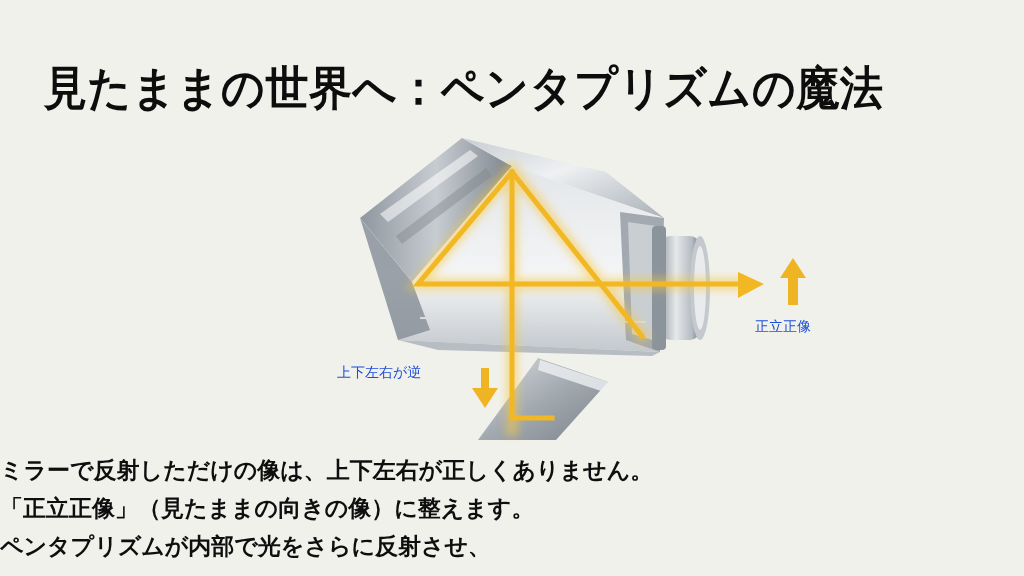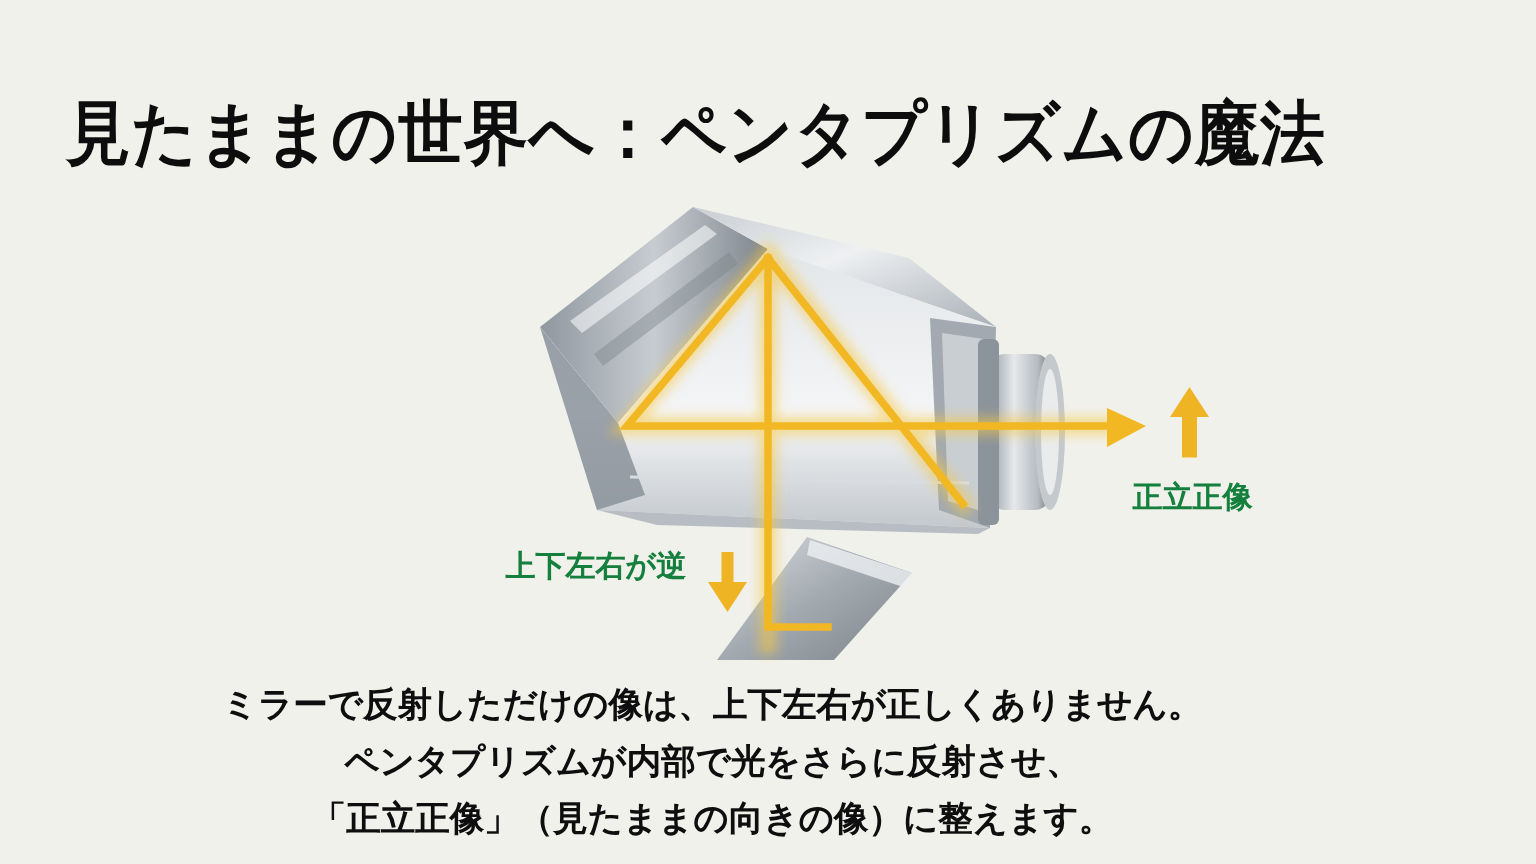--- a/index.html
+++ b/index.html
@@ -11,27 +11,27 @@
     color: #111;
   }
   .title {
     position: absolute; left: 44px; top: 58px;
     font-size: 43px; font-weight: bold; letter-spacing: 0.5px;
     color: #0d0d0d; white-space: nowrap;
     transform: scaleY(1.08); transform-origin: left top;
   }
   .diagram { position: absolute; left: 0; top: 0; width: 1024px; height: 576px; }
   .label-sm {
-    position: absolute; font-size: 20px; font-weight: bold; color: #15803d; white-space: nowrap;
+    position: absolute; font-size: 14px; font-weight: normal; color: #1d4ed8; white-space: nowrap;
   }
   .label-inverted { left: 337px; top: 364px; }
   .label-upright { left: 755px; top: 318px; }
   .caption {
     position: absolute; left: 0; width: 904px; top: 451px;
-    text-align: center; font-size: 23px; font-weight: bold; line-height: 38px; color: #0e0e0e; margin-left: 23px;
+    text-align: left; font-size: 23px; font-weight: bold; line-height: 38px; color: #0e0e0e;
   }
   .caption div { white-space: nowrap; }
 </style>
 </head>
 <body>
 
 <div class="title">見たままの世界へ：ペンタプリズムの魔法</div>
 
 <svg class="diagram" viewBox="0 0 1024 576" xmlns="http://www.w3.org/2000/svg">
   <defs>
@@ -121,15 +121,15 @@
     <polygon points="780,278 806,278 793,258" fill="#efb424"></polygon>
     <rect x="788" y="277" width="10" height="28" fill="#efb424"></rect>
   </g>
 </svg>
 
 <div class="label-sm label-inverted">上下左右が逆</div>
 <div class="label-sm label-upright">正立正像</div>
 
 <div class="caption">
   <div>ミラーで反射しただけの像は、上下左右が正しくありません。</div>
+  <div>「正立正像」（見たままの向きの像）に整えます。</div>
   <div>ペンタプリズムが内部で光をさらに反射させ、</div>
-  <div>「正立正像」（見たままの向きの像）に整えます。</div>
 </div>
 
 </body></html>

